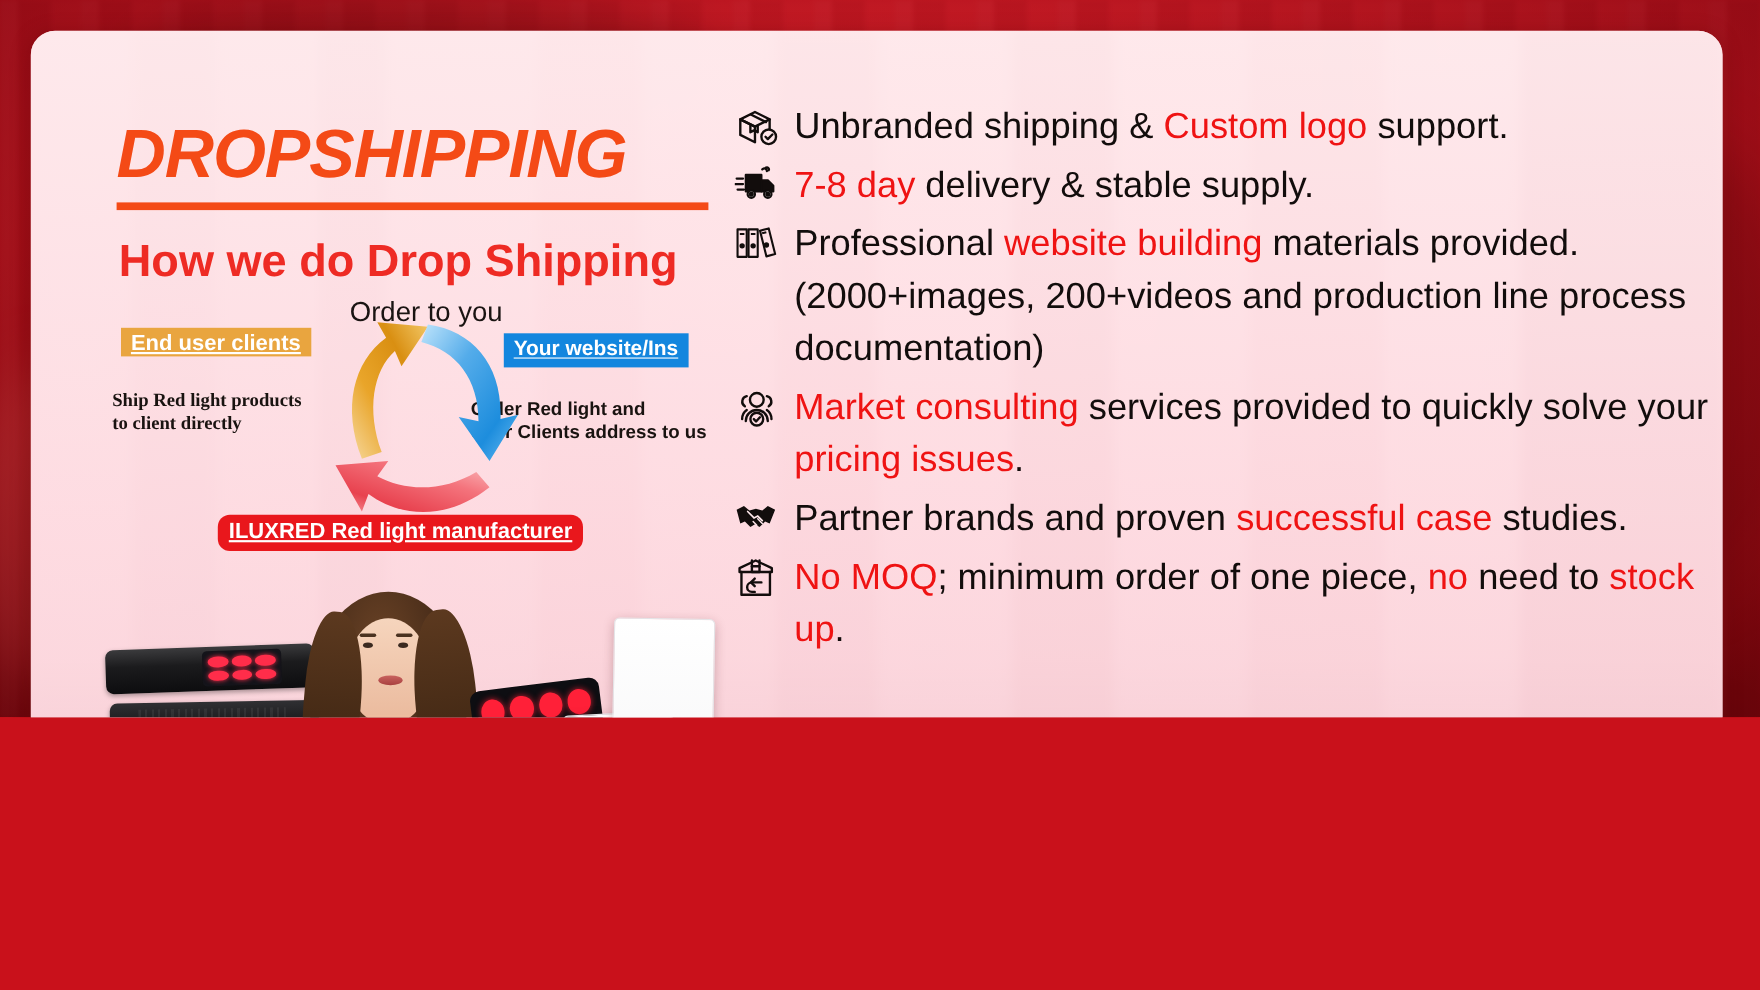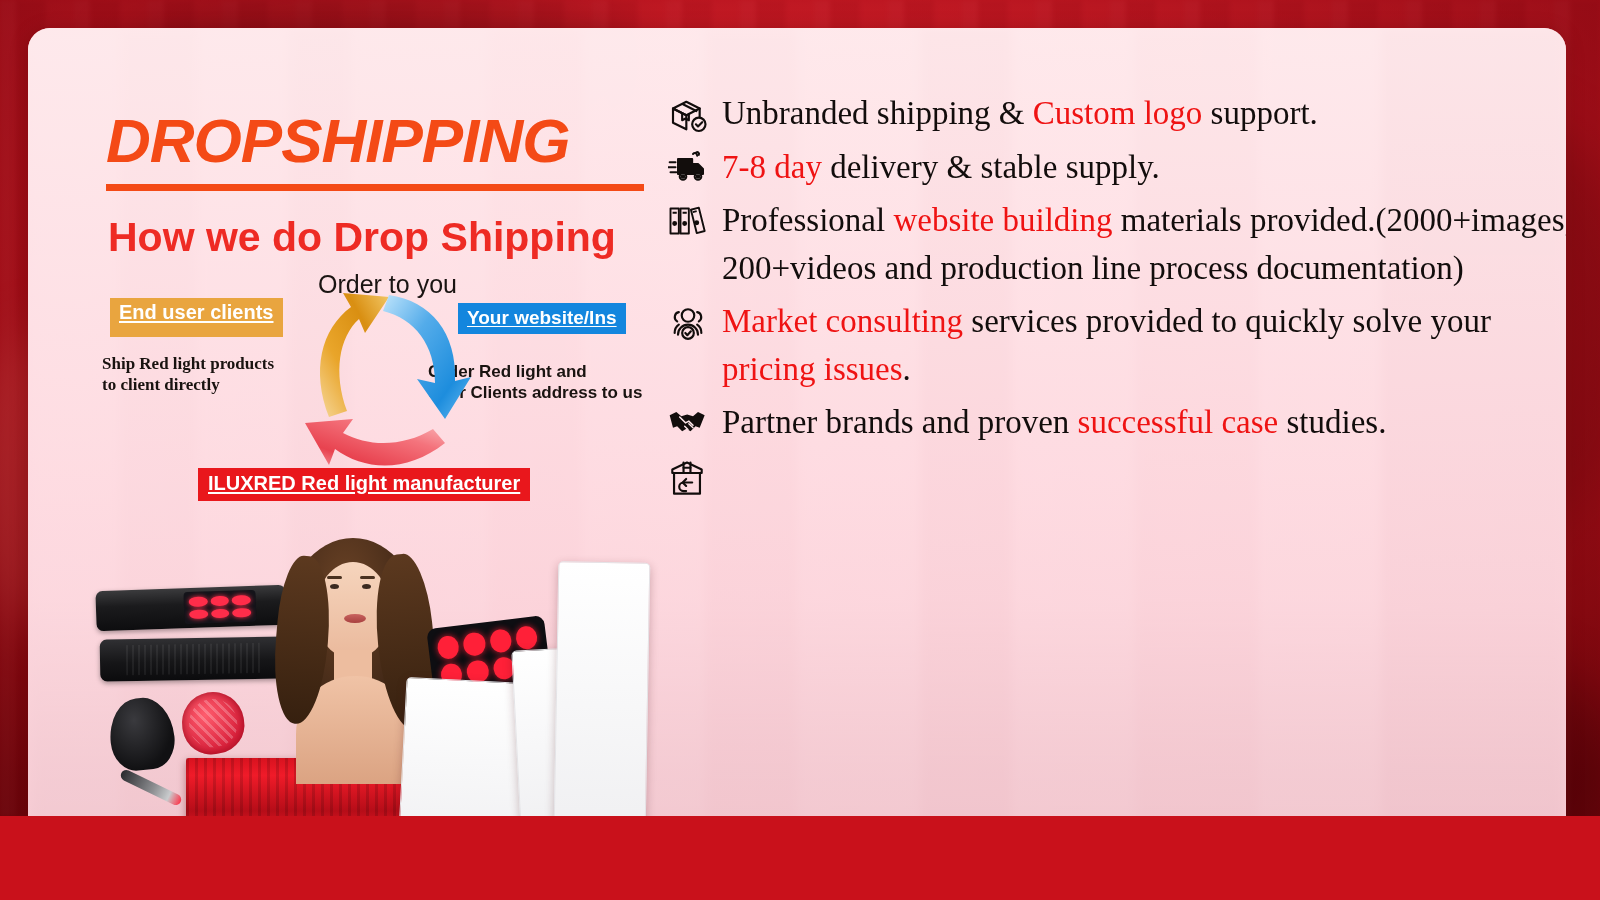--- a/index.html
+++ b/index.html
@@ -2,21 +2,21 @@
 <html><head>
 <meta charset="utf-8">
 <title>Dropshipping Banner</title>
 <style>
   html,body{margin:0;padding:0;}
   body{
     width:1600px;height:900px;overflow:hidden;
     font-family:"Liberation Sans",sans-serif;
     background:#c9111b;
   }
-  #stage{position:relative;width:1600px;height:816px;overflow:hidden;}
+  #stage{position:relative;width:1600px;height:652px;overflow:hidden;}
 
   
   .bg-base{position:absolute;inset:0;
     background:
       linear-gradient(180deg,#e01526 0%, #d4101f 35%, #b50d18 75%, #8e0a12 100%);
   }
   .bg-stripes{position:absolute;inset:0;opacity:.45;
     background:repeating-linear-gradient(90deg,
       rgba(255,255,255,.10) 0px, rgba(255,255,255,.10) 16px,
       rgba(0,0,0,.12) 16px, rgba(0,0,0,.12) 46px,
@@ -69,23 +69,23 @@
   .headline-rule{position:absolute;left:26px;top:116px;width:538px;height:7px;background:#f44a16;}
   .subhead{
     position:absolute;left:28px;top:146px;width:540px;
     font-weight:700;font-size:41px;color:#ee2b24;white-space:nowrap;
   }
 
   
   .flow{position:absolute;left:0;top:205px;width:585px;height:250px;}
   .badge{position:absolute;font-weight:700;color:#fff;white-space:nowrap;
     text-decoration:underline;text-underline-offset:2px;}
-  .badge-end{left:30px;top:25px;background:#e9a53f;font-size:20px;padding:3px 9px 13px;}
+  .badge-end{left:30px;top:25px;background:#e9a53f;font-size:20px;padding:3px 9px 0;}
   .badge-site{left:378px;top:30px;background:#1386de;font-size:19px;padding:4px 9px 5px;}
-  .badge-maker{left:118px;top:195px;background:#e9171c;font-size:20px;padding:4px 10px 6px;}
+  .badge-maker{left:118px;top:195px;background:#e9171c;font-size:20px;padding:4px 10px 6px;border-radius:11px;}
 
   .flow-note{position:absolute;color:#191310;font-size:17px;line-height:1.25;font-weight:600;}
   .note-order-you{left:238px;top:-4px;font-size:25px;font-weight:500;color:#1a1412;}
   .note-ship{left:22px;top:80px;font-family:Liberation Serif, serif;}
   .note-order-red{left:348px;top:88px;}
 
   .arrows{position:absolute;left:205px;top:-6px;width:210px;height:235px;}
 
   
   .collage{position:absolute;left:6px;top:462px;width:578px;height:322px;}
@@ -157,21 +157,21 @@
   .spine{position:absolute;border-radius:4px;background:linear-gradient(180deg,#fdfdfd,#ececef);
     box-shadow:0 2px 6px rgba(0,0,0,.2);}
   .spineA{left:424px;top:176px;width:20px;height:146px;}
   .spineB{left:528px;top:140px;width:18px;height:158px;}
 
   
   #right{position:absolute;left:640px;top:62px;width:918px;}
   .frow{display:flex;align-items:flex-start;margin-bottom:6px;}
   .ficon{flex:0 0 54px;width:54px;padding-top:6px;display:flex;justify-content:flex-start;}
   .ftext{
-    font-family:Liberation Serif, serif;
+    font-family:Liberation Sans, sans-serif;
     font-size:33px;line-height:1.44;color:#120d0c;
   }
   .rd{color:#ef1313;}
 </style>
 </head>
 <body>
 
 <div id="stage">
 
   <div class="bg-base"></div>
@@ -368,17 +368,18 @@
           <div class="ficon">
             <svg width="38" height="40" viewBox="0 0 44 46" fill="none" stroke="#120d0c" stroke-width="2.5" stroke-linejoin="round" stroke-linecap="round">
               <path d="M5 12 22 4l17 8v4H5z"></path>
               <path d="M7 16v24h30V16"></path>
               <path d="M18 4v12h8V4"></path>
               <path d="M18 10h8"></path>
               <path d="M28 27H18a5 5 0 0 0 0 10h3"></path>
               <path d="M21 23l-4 4 4 4"></path>
             </svg>
           </div>
+          <div class="ftext"><span class="rd">No MOQ</span><span>; minimum order of one piece, </span><span class="rd">no</span><span> need to </span><span class="rd">stock up</span><span>.</span></div>
         </div>
       </div>
 
   </div>
 </div>
 
 </body></html>

